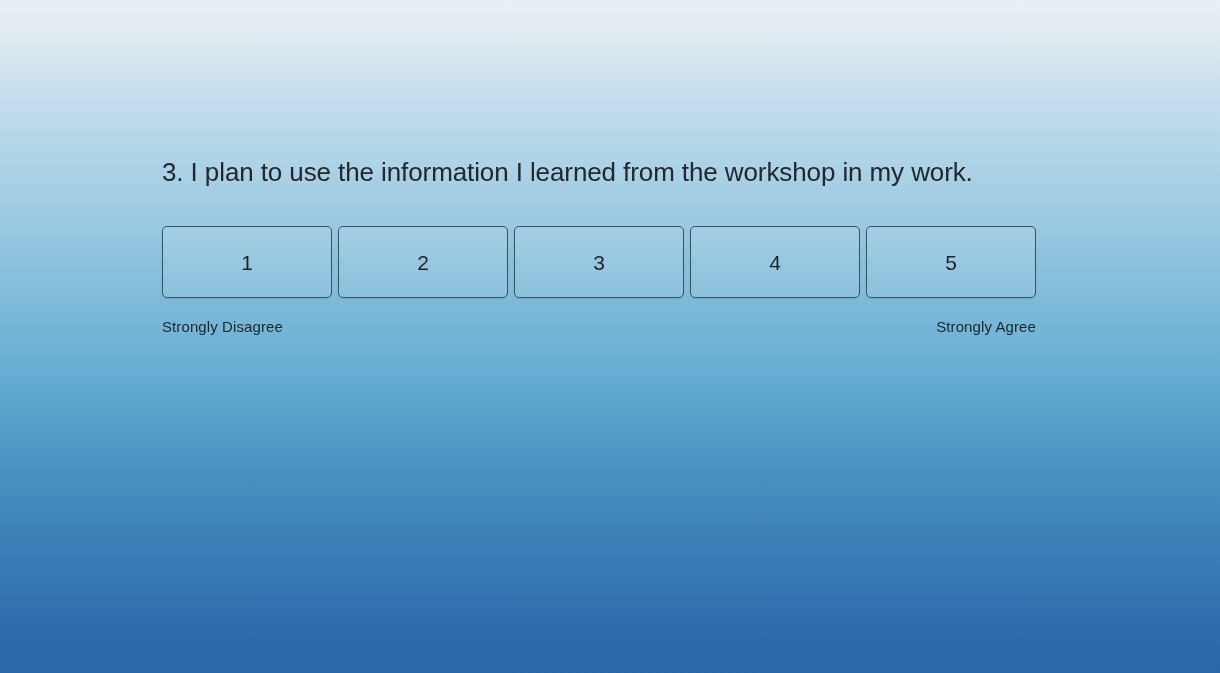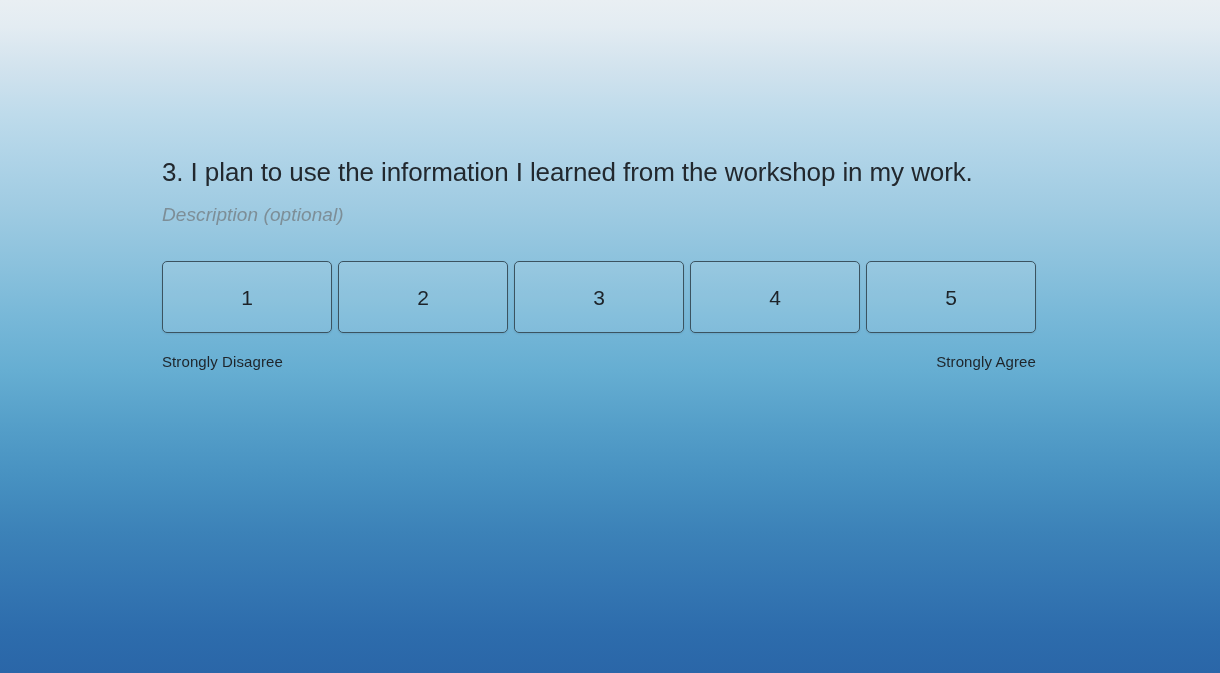--- a/index.html
+++ b/index.html
@@ -125,21 +125,20 @@
 </style>
 </head>
 <body>
 
 <div id="screen">
 
   <div class="content">
 
     <h1 class="question-title">3. I plan to use the information I learned from the workshop in my work.</h1>
 
-    <div class="question-description">Description (optional)</div>
 
     <div class="scale-row">
       <button class="scale-button">1</button>
       <button class="scale-button">2</button>
       <button class="scale-button">3</button>
       <button class="scale-button">4</button>
       <button class="scale-button">5</button>
     </div>
 
     <div class="anchor-row">

